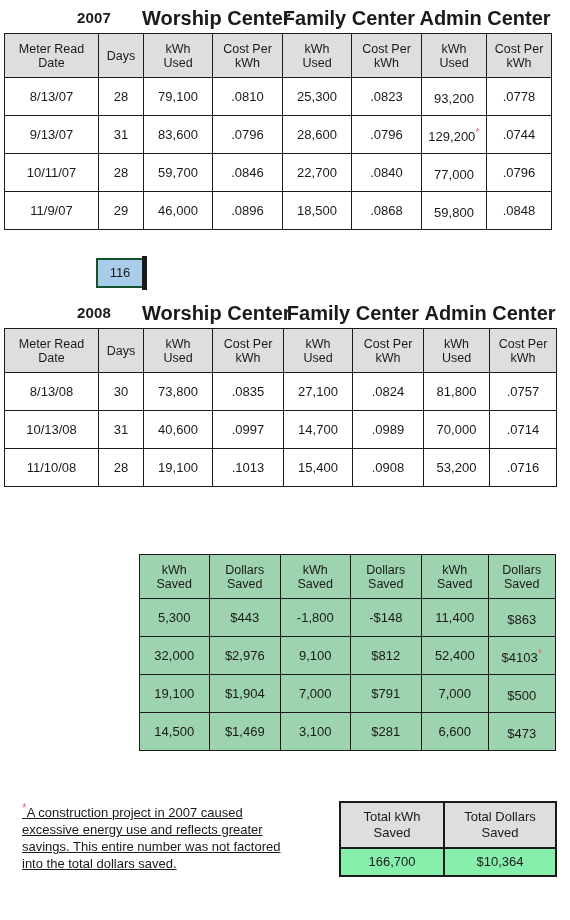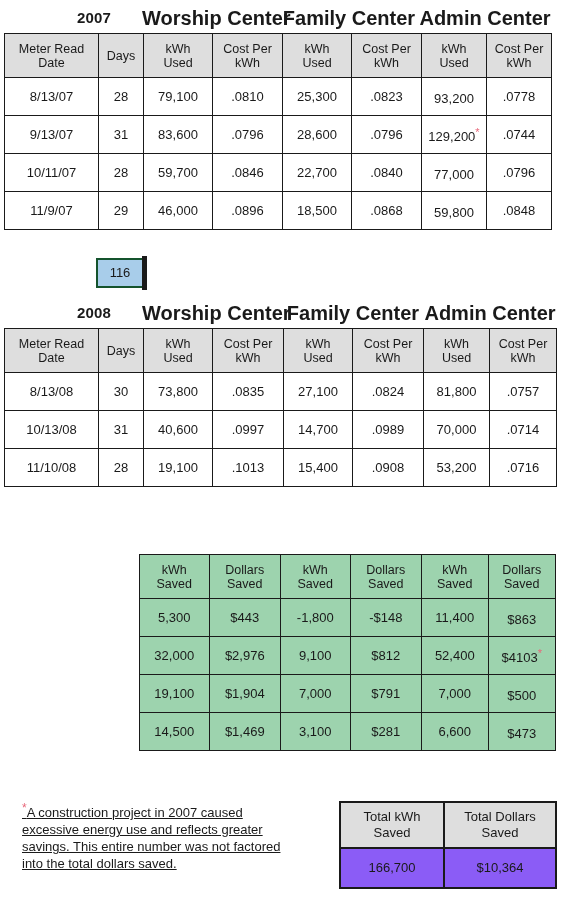--- a/index.html
+++ b/index.html
@@ -86,21 +86,21 @@
     table-layout: fixed;
   }
   table#totals td {
     border: 2px solid #1a1a1a;
     text-align: center;
     vertical-align: middle;
     font-size: 13px;
     line-height: 16px;
   }
   table#totals td.hd { background: #dedede; height: 46px; }
-  table#totals td.val { height: 40px; background: #8b5cf6; }
+  table#totals td.val { height: 28px; background: #86efac; }
 </style>
 </head>
 <body>
 
 <div id="page">
 
   <div class="titlebar" style="left:0; top:8px; width:570px;">
     <span class="yr" style="left:40px; width:108px;">2007</span>
     <span class="ctr" style="left:142px; width:138px;">Worship Center</span>
     <span class="ctr" style="left:280px; width:138px;">Family Center</span>

